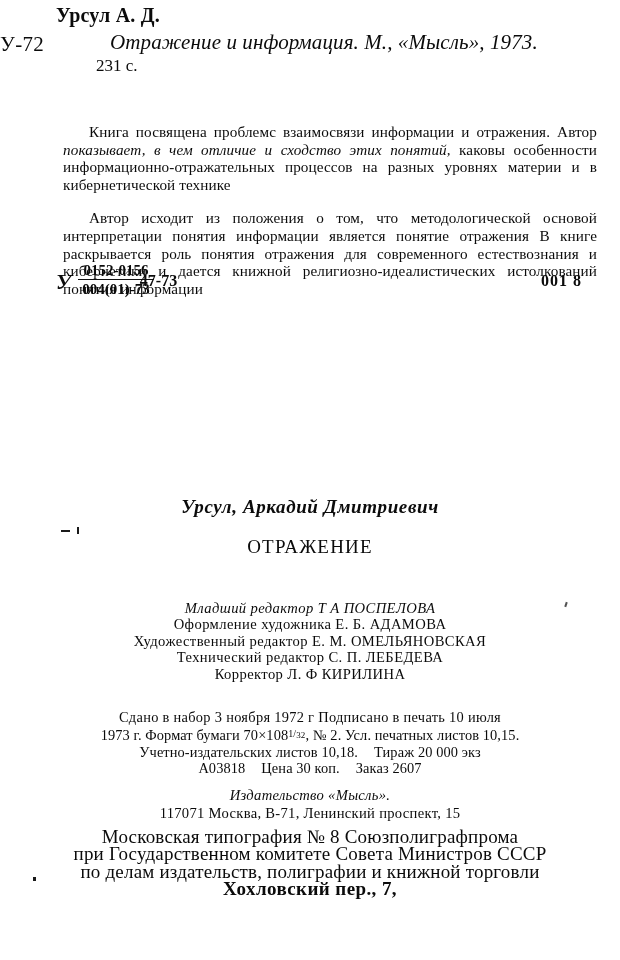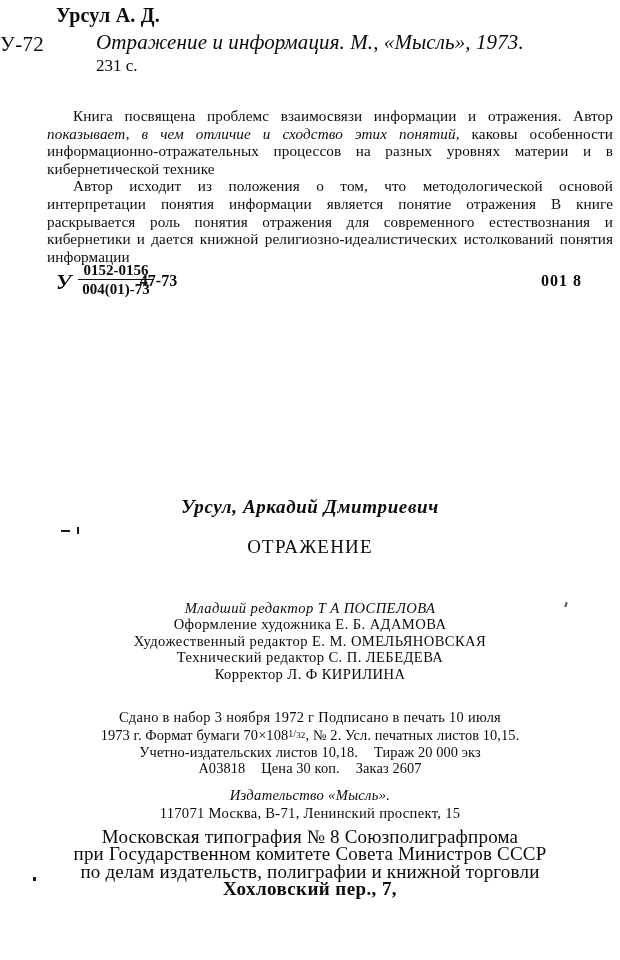--- a/index.html
+++ b/index.html
@@ -33,21 +33,21 @@
   .shelf-mark {
     position: absolute;
     left: 0px;
     top: 32px;
     font-size: 21px;
     letter-spacing: 0.3px;
     white-space: nowrap;
   }
   .title-line {
     position: absolute;
-    left: 96px;
+    left: 110px;
     top: 30px;
     font-size: 21px;
     font-style: italic;
     white-space: nowrap;
     letter-spacing: 0.1px;
   }
   .pages-line {
     position: absolute;
     left: 96px;
     top: 56px;
@@ -61,21 +61,21 @@
     left: 47px;
     top: 107px;
     width: 566px;
     font-size: 15.2px;
     line-height: 17.6px;
     text-align: justify;
     text-align-last: left;
     letter-spacing: 0.1px;
   }
   .abstract p {
-    margin: 0;
+    margin: 16px;
     text-indent: 26px;
   }
   .abstract .ital { font-style: italic; }
 
   
   .udc {
     position: absolute;
     left: 56px;
     top: 262px;
     display: flex;

